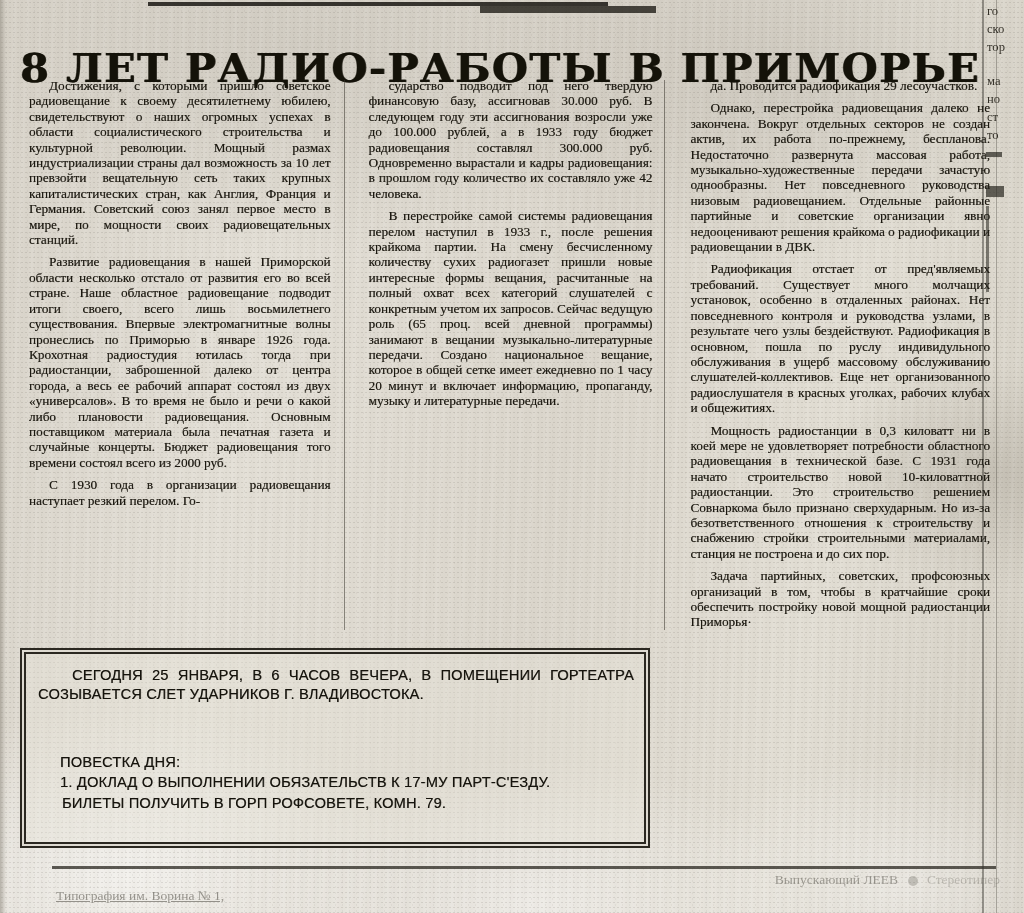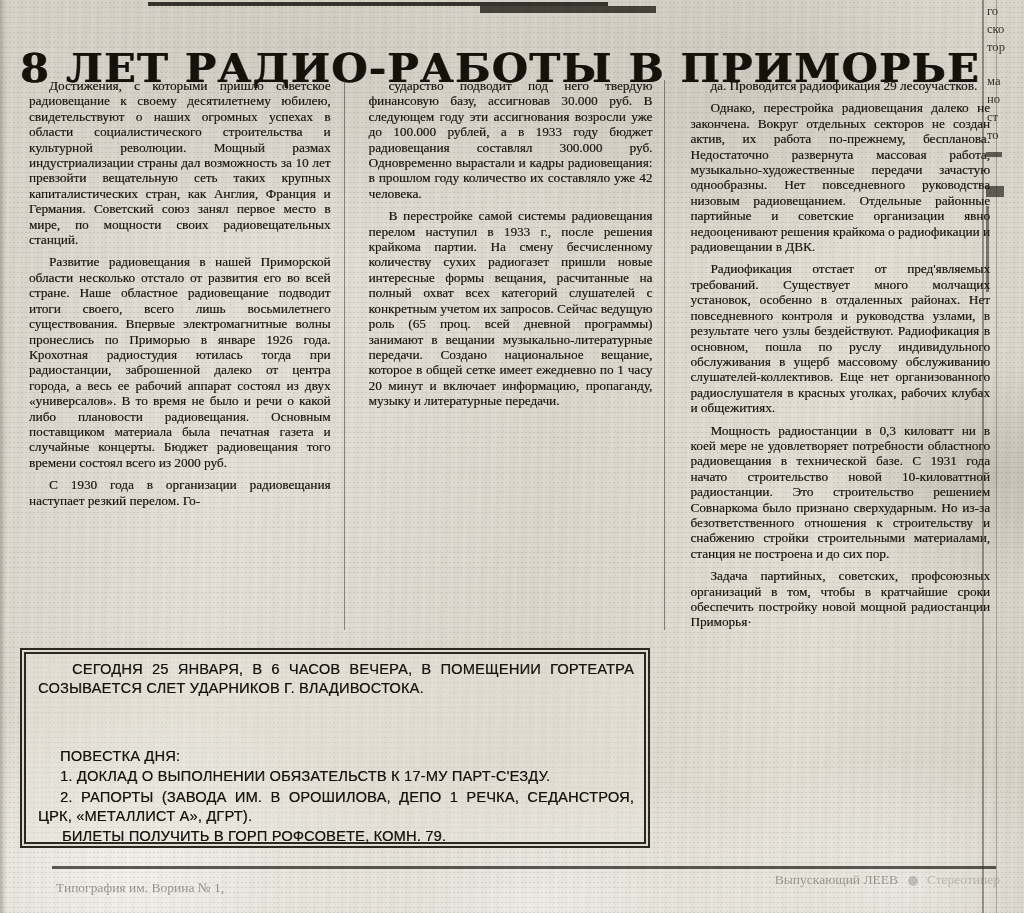--- a/index.html
+++ b/index.html
@@ -143,44 +143,45 @@
     line-height: 19.4px;
     letter-spacing: .2px;
     color: #15130c;
   }
   .announce p {
     margin: 0;
     text-align: justify;
     text-justify: inter-word;
     text-shadow: 0.4px 0 0 rgba(21,19,12,.55);
   }
-  .announce .lead { text-indent: 34px; }
+  .announce .lead { text-indent: 34px; margin-top: 6px; }
   .announce .agenda-head { text-indent: 22px; padding-top: 1px; margin-top: 47px; }
   .announce .item { text-indent: 22px; padding-top: 1px; }
   .announce .tickets { text-indent: 24px; padding-top: 1px; }
 
   
   .footer-rule {
     position: absolute;
     left: 52px; top: 866px; width: 944px; height: 3px;
     background: #232019;
     opacity: .72;
   }
   .footer {
     position: absolute;
     left: 0; top: 872px; width: 1024px; height: 26px;
     font-family: "Liberation Serif", "DejaVu Serif", serif;
     font-size: 13.5px;
     color: #2e2b22;
   }
   .footer .imprint {
     position: absolute;
-    left: 56px; top: 8px;
+    left: 56px; top: 16px;
     opacity: .46;
     filter: blur(.45px);
+    text-decoration: underline;
   }
   .footer .editor {
     position: absolute;
     right: 24px; top: 0;
     opacity: .42;
     filter: blur(.55px);
     white-space: nowrap;
     text-align: right;
   }
   .footer .editor .faded { opacity: .55; }
@@ -267,21 +268,20 @@
       <p>Мощность радиостанции в 0,3 киловатт ни в коей мере не удовлетворяет потребности областного радиовещания в технической базе. С 1931 года начато строительство новой 10-киловаттной радиостанции. Это строительство решением Совнаркома было признано сверхударным. Но из-за безответственного отношения к строительству и снабжению стройки строительными материалами, станция не построена и до сих пор.</p>
       <p>Задача партийных, советских, профсоюзных организаций в том, чтобы в кратчайшие сроки обеспечить постройку новой мощной радиостанции Приморья·</p>
     </div>
 
   </div>
 
   <div class="announce">
     <p class="lead">СЕГОДНЯ 25 ЯНВАРЯ, В 6 ЧАСОВ ВЕЧЕРА, В ПОМЕЩЕНИИ ГОРТЕАТРА СОЗЫВАЕТСЯ СЛЕТ УДАРНИКОВ Г. ВЛАДИВОСТОКА.</p>
     <p class="agenda-head">ПОВЕСТКА ДНЯ:</p>
     <p class="item">1. ДОКЛАД О ВЫПОЛНЕНИИ ОБЯЗАТЕЛЬСТВ К 17-МУ ПАРТ-С'ЕЗДУ.</p>
-    <p class="item">2. РАПОРТЫ (ЗАВОДА ИМ. В ОРОШИЛОВА, ДЕПО 1 РЕЧКА, СЕДАНСТРОЯ, ЦРК, «МЕТАЛЛИСТ А», ДГРТ).</p>
     <p class="tickets">БИЛЕТЫ ПОЛУЧИТЬ В ГОРП РОФСОВЕТЕ, КОМН. 79.</p>
   </div>
 
   <div class="footer-rule"></div>
   <div class="footer">
     <span class="imprint">Типография им. Ворина № 1,</span>
     <span class="editor">
       <span>Выпускающий</span>
       <span>ЛЕЕВ</span>
       <span class="dot"></span>

